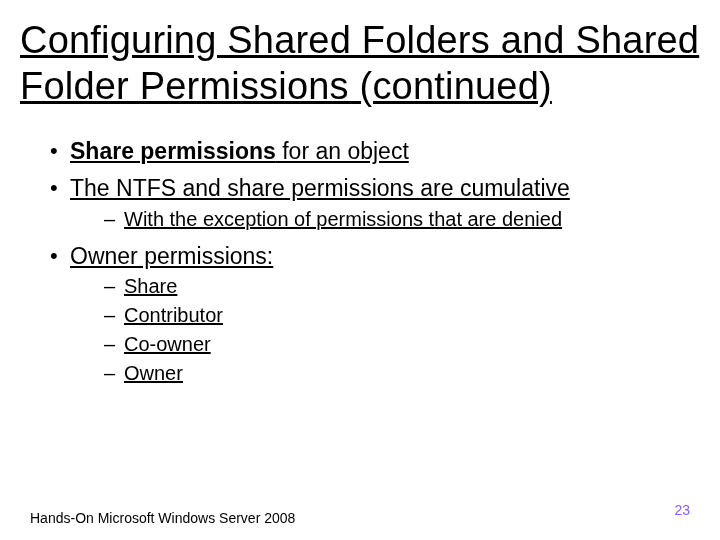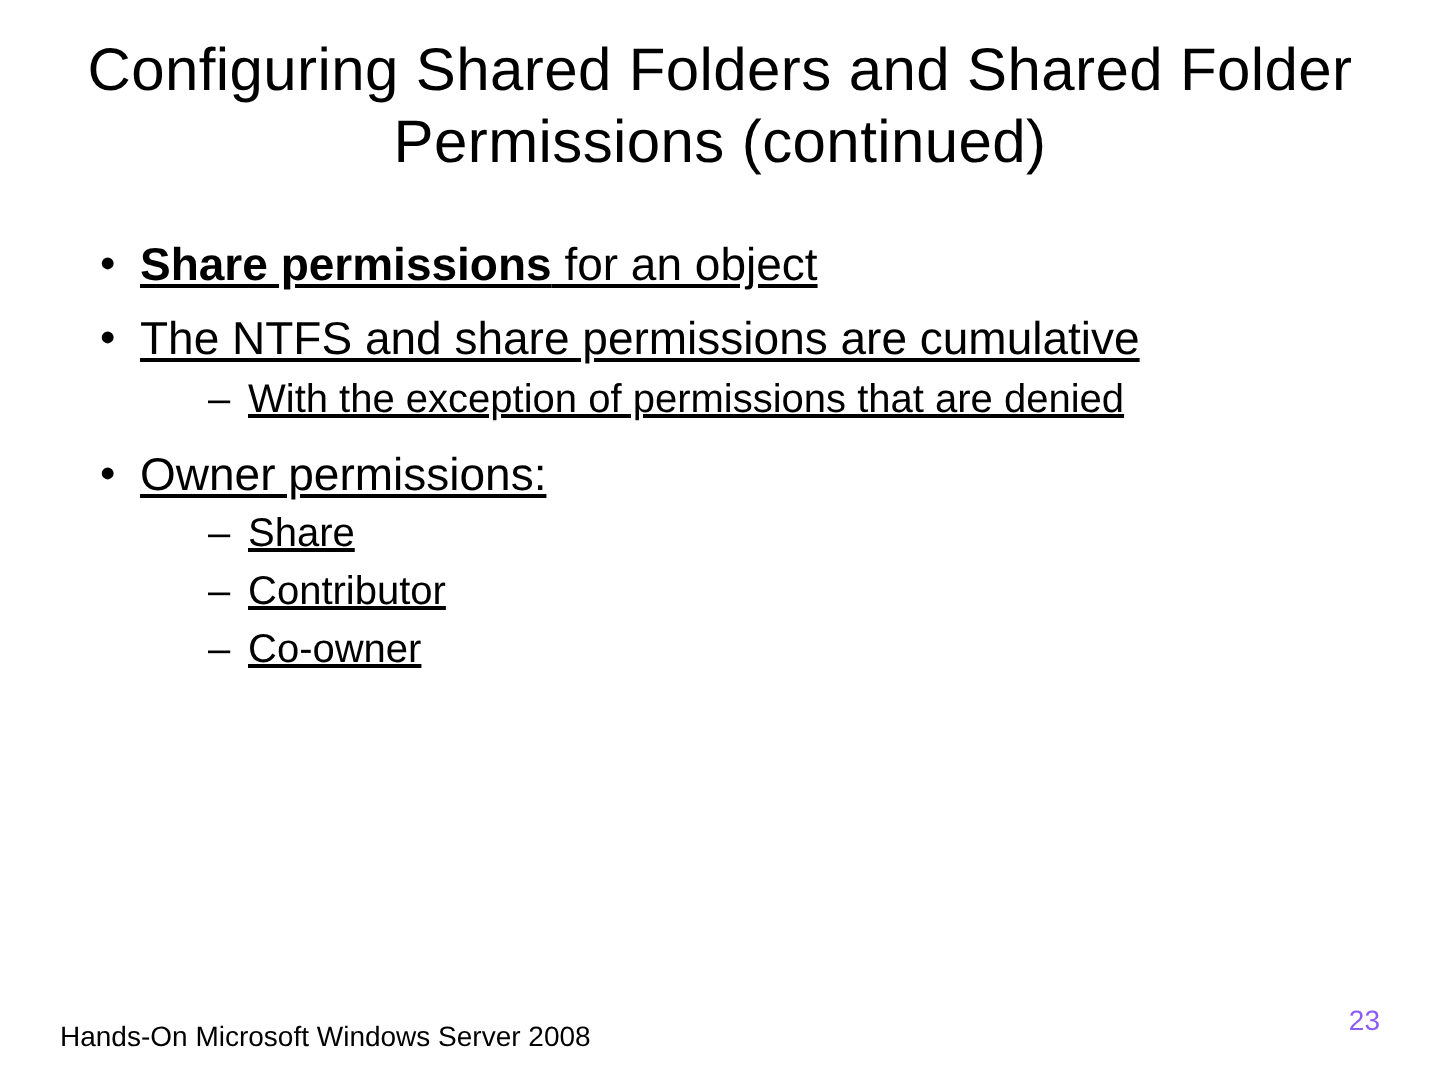--- a/index.html
+++ b/index.html
@@ -12,26 +12,26 @@
     color: #000;
     position: relative;
   }
   .slide {
     width: 720px;
     height: 540px;
     position: relative;
     box-sizing: border-box;
   }
   .title {
-    text-align: center;
-    font-size: 30px;
+    font-size: 38px;
     font-weight: 400;
     line-height: 1.2;
     padding: 18px 20px 0 20px;
     letter-spacing: 0.2px;
+    text-decoration: underline;
   }
   .body {
     padding: 28px 20px 0 20px;
     font-size: 23px;
     line-height: 1.25;
   }
   ul.lvl1 {
     list-style: none;
     margin: 0;
     padding: 0 0 0 30px;
@@ -103,20 +103,21 @@
           <li>With the exception of permissions that are denied</li>
         </ul>
       </li>
 
       <li>
         <span>Owner permissions:</span>
         <ul class="lvl2">
           <li>Share</li>
           <li>Contributor</li>
           <li>Co-owner</li>
+          <li>Owner</li>
         </ul>
       </li>
 
     </ul>
   </div>
 
   <div class="footer-left">Hands-On Microsoft Windows Server 2008</div>
   <div class="footer-right">23</div>
 </div>
 

